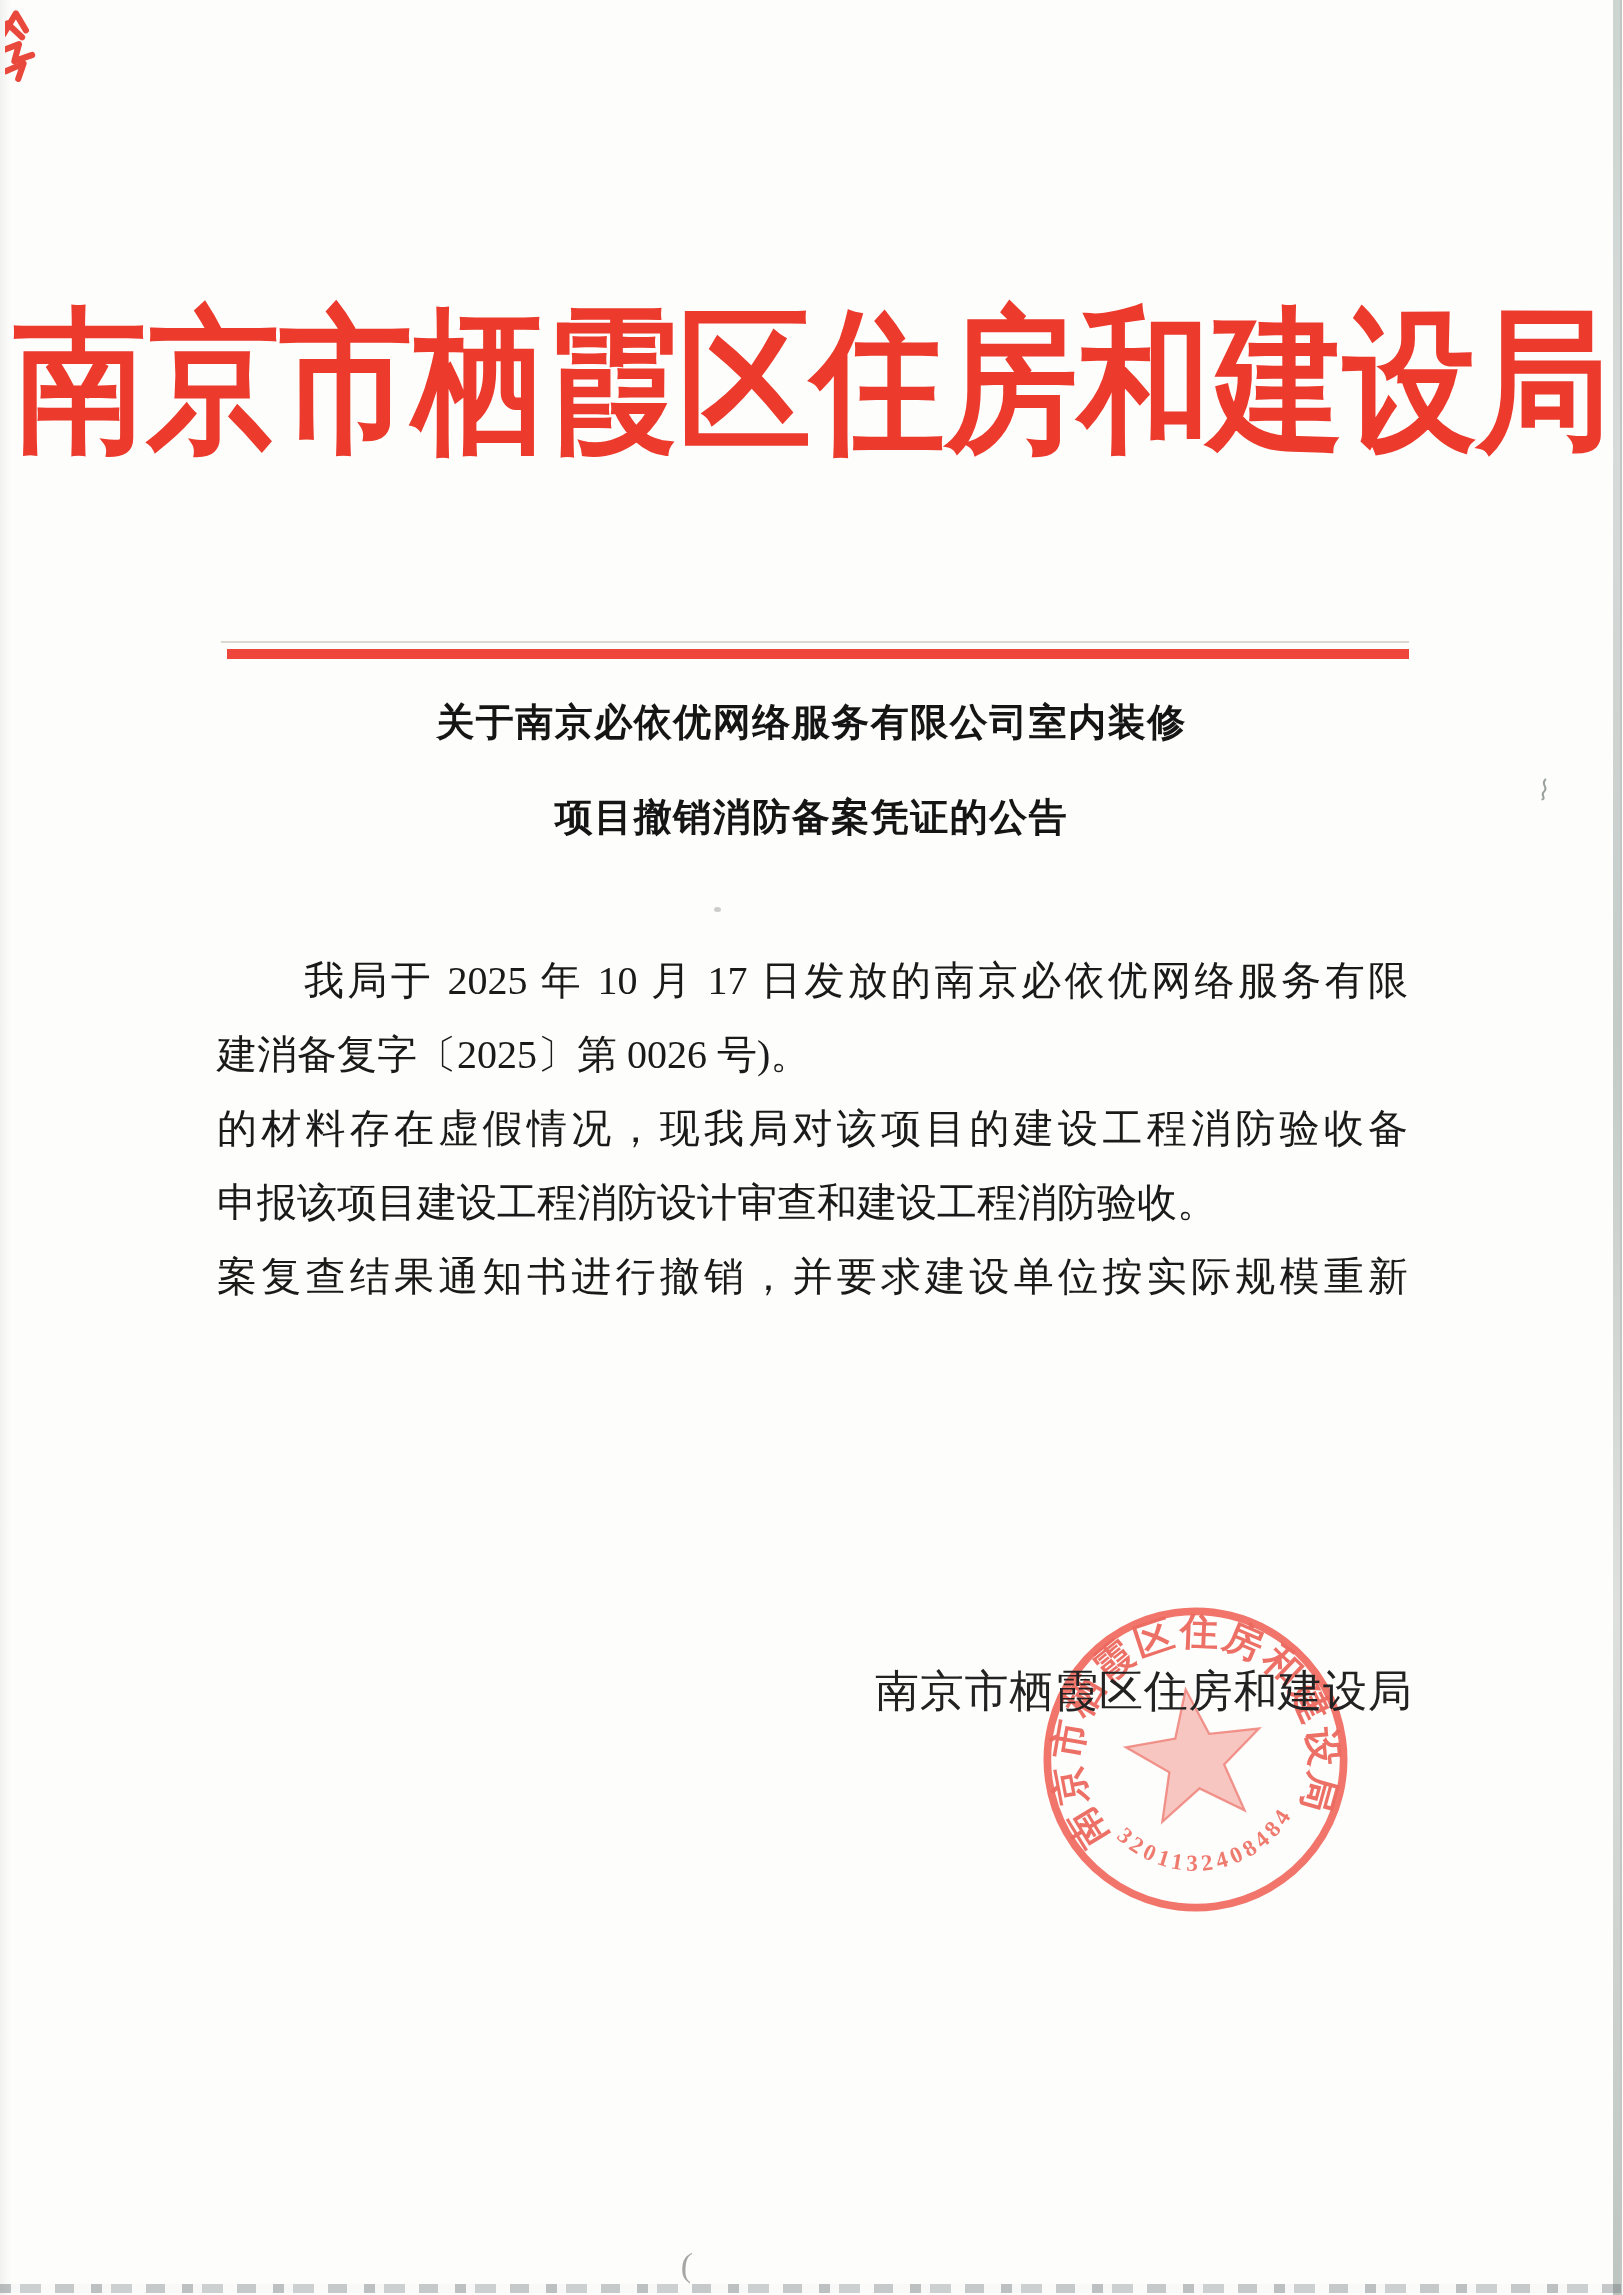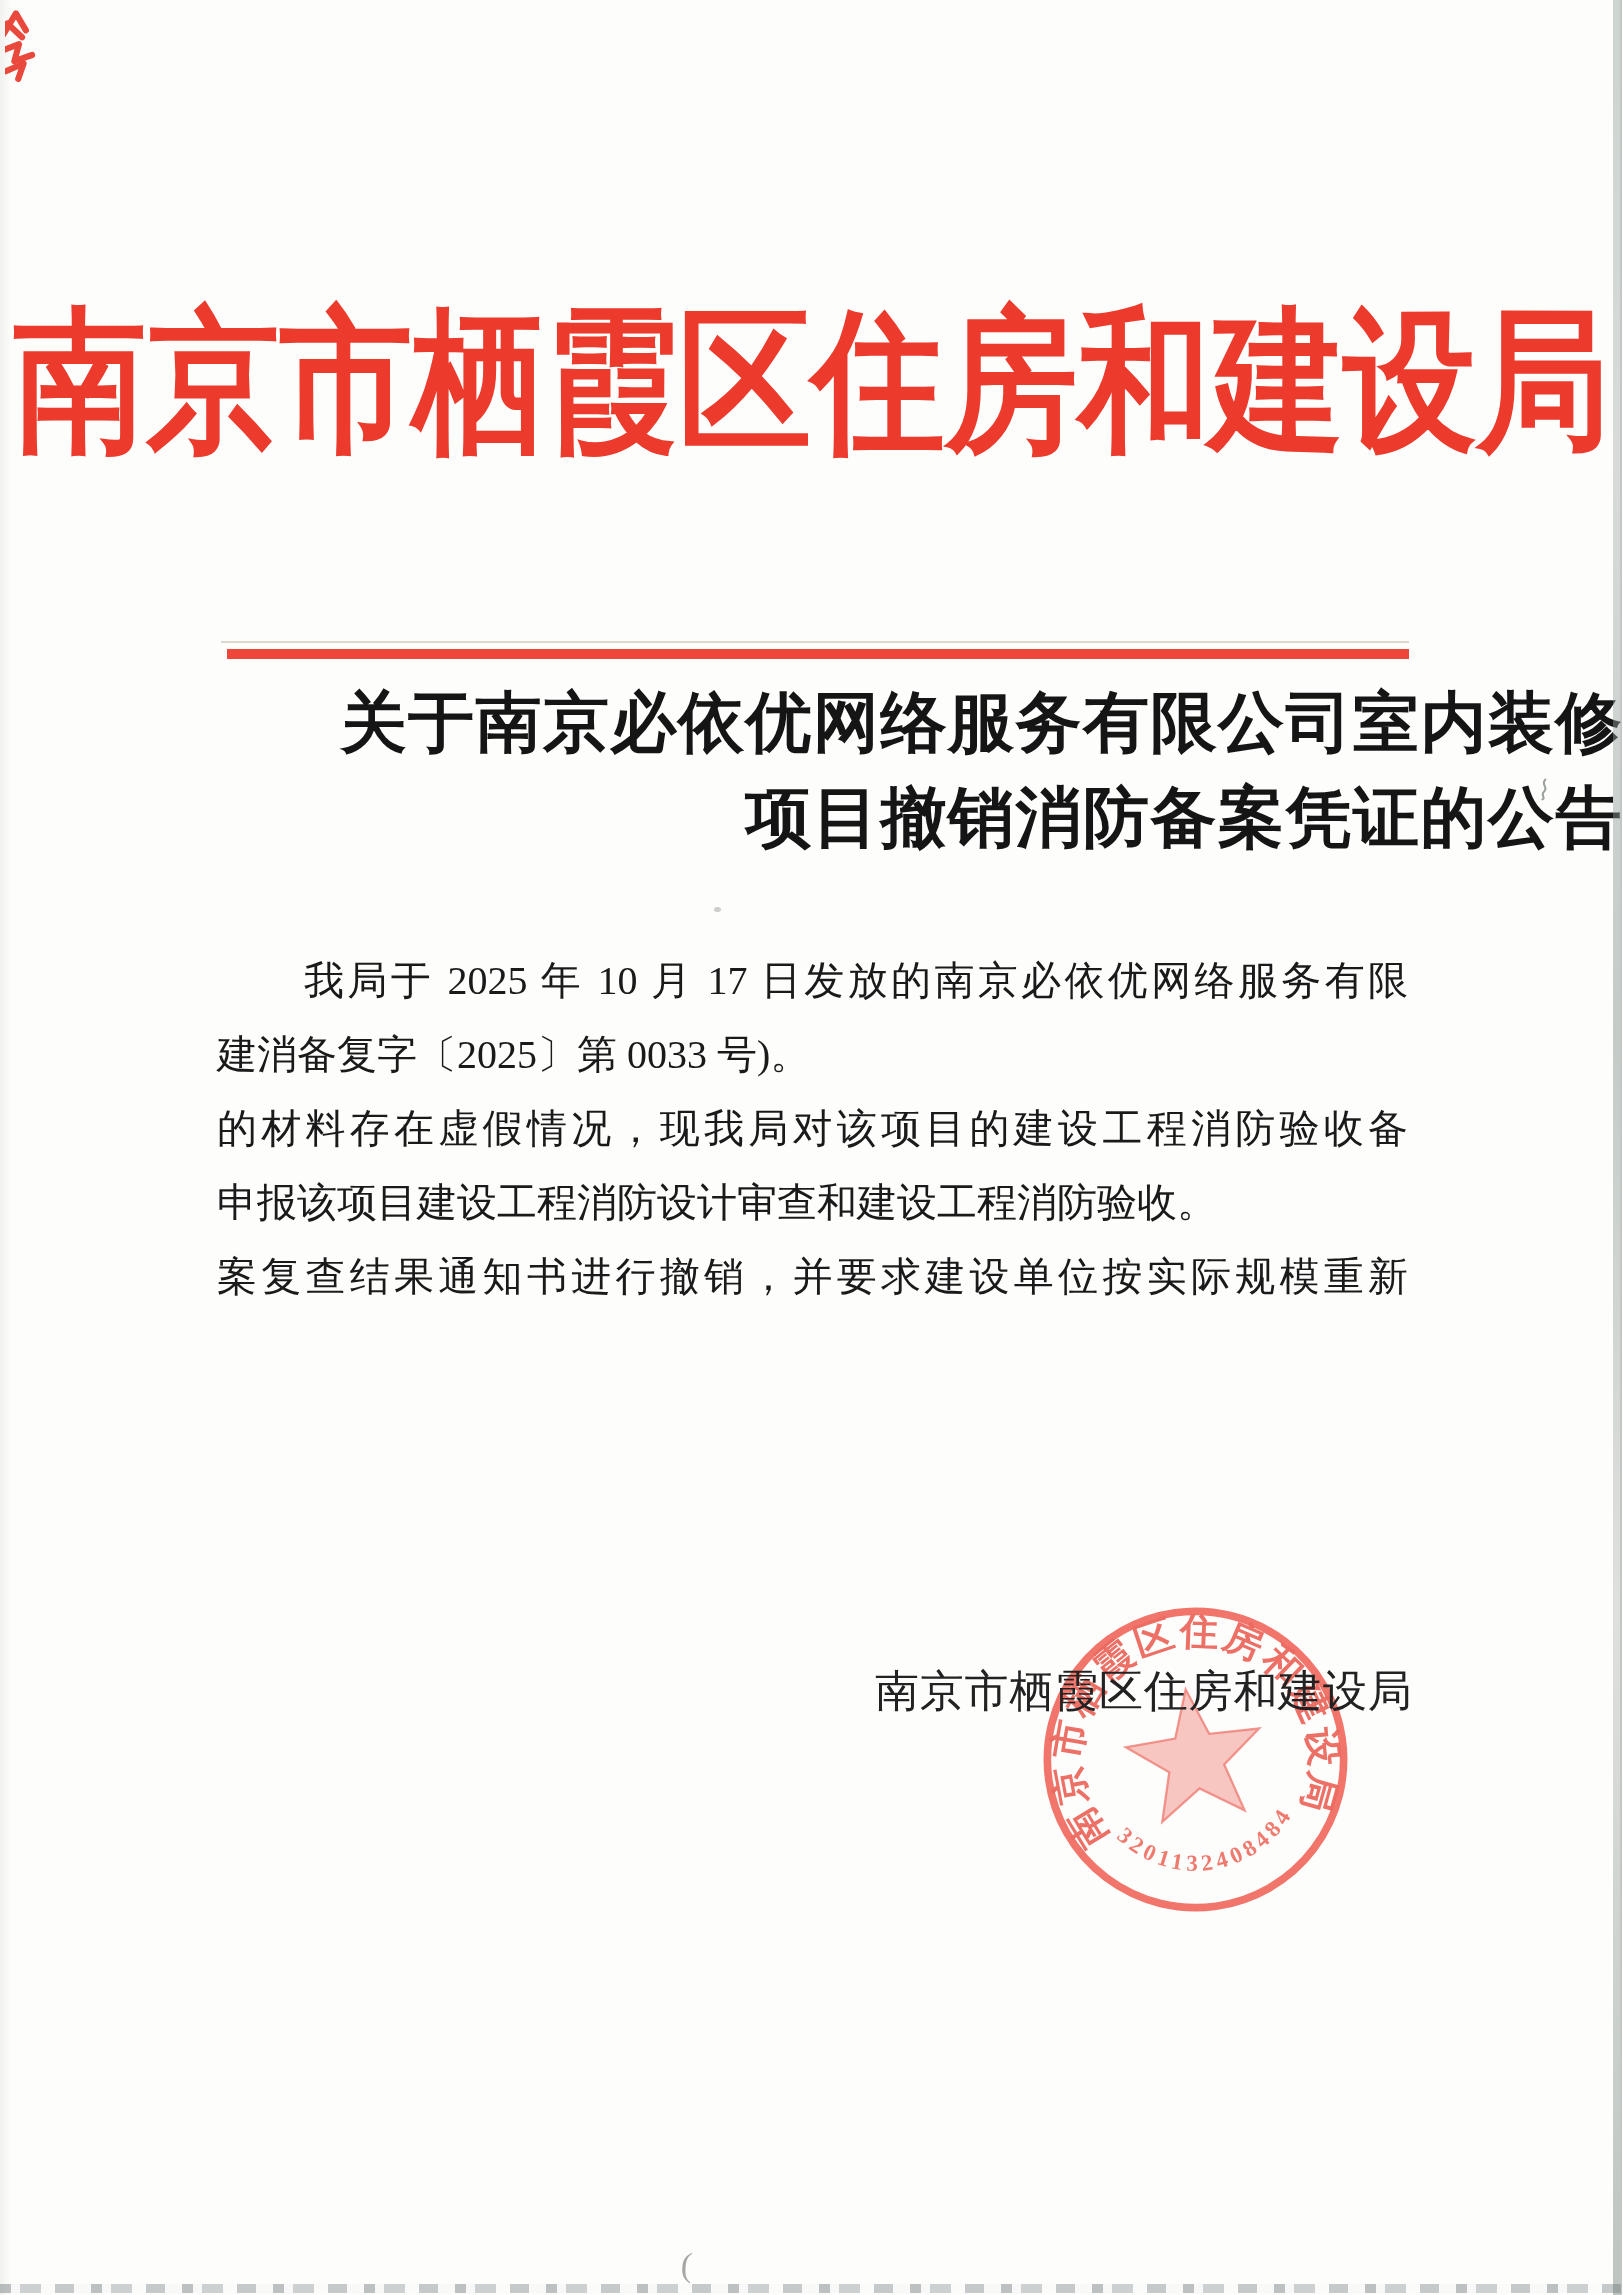--- a/index.html
+++ b/index.html
@@ -31,22 +31,22 @@
     position:absolute;left:0;top:305px;width:1623px;text-align:center;
     font-size:133px;font-weight:bold;line-height:1;
     color:var(--header-red,#ec3a2c);
     transform:scaleY(1.17);transform-origin:50% 0;
     white-space:nowrap;letter-spacing:0px;
   }
   .rule-shadow{position:absolute;left:221px;top:641px;width:1188px;height:2.3px;background:#dcd8cf;}
   .red-rule{position:absolute;left:227px;top:649px;width:1182px;height:10px;
     background:var(--rule-red,#ef463b);}
 
-  .doc-title{position:absolute;left:0;top:675px;width:1623px;text-align:right;
-    font-weight:bold;font-size:66px;line-height:95px;color:#151515;letter-spacing:1.5px;}
+  .doc-title{position:absolute;left:0;top:675px;width:1623px;text-align:center;
+    font-weight:bold;font-size:38px;line-height:95px;color:#151515;letter-spacing:1.5px;}
 
   .doc-body{position:absolute;left:217px;top:944px;width:1191px;
     font-size:40px;line-height:74px;color:#1a1a1a;}
   .doc-body .bline{height:74px;white-space:nowrap;}
   .doc-body .just{text-align:justify;text-align-last:justify;white-space:normal;}
   .doc-body .indent{text-indent:87px;}
 
   .seal{position:absolute;left:1042px;top:1606px;width:307px;height:307px;opacity:.88;}
   .seal text{font-family:"Liberation Serif","DejaVu Serif",serif;font-weight:bold;}
 
@@ -79,21 +79,21 @@
 
   <div class="doc-title">
     <div>关于南京必依优网络服务有限公司室内装修</div>
     <div>项目撤销消防备案凭证的公告</div>
   </div>
 
   <div class="speck"></div>
 
   <div class="doc-body">
     <div class="bline just indent">我局于 2025 年 10 月 17 日发放的南京必依优网络服务有限</div>
-    <div class="bline">建消备复字〔2025〕第 0033 号)。</div>
+    <div class="bline">建消备复字〔2025〕第 0026 号)。</div>
     <div class="bline just">的材料存在虚假情况，现我局对该项目的建设工程消防验收备</div>
     <div class="bline">申报该项目建设工程消防设计审查和建设工程消防验收。</div>
     <div class="bline just">案复查结果通知书进行撤销，并要求建设单位按实际规模重新</div>
   </div>
 
   <svg class="seal" viewBox="0 0 400 400">
     <defs>
       <path id="sealTopArc" d="M 77.1,286.1 A 150,150 0 1 1 322.9,286.1" fill="none"></path>
       <path id="sealBottomArc" d="M 74.4,272.5 A 145,145 0 0 0 325.6,272.5" fill="none"></path>
     </defs>

